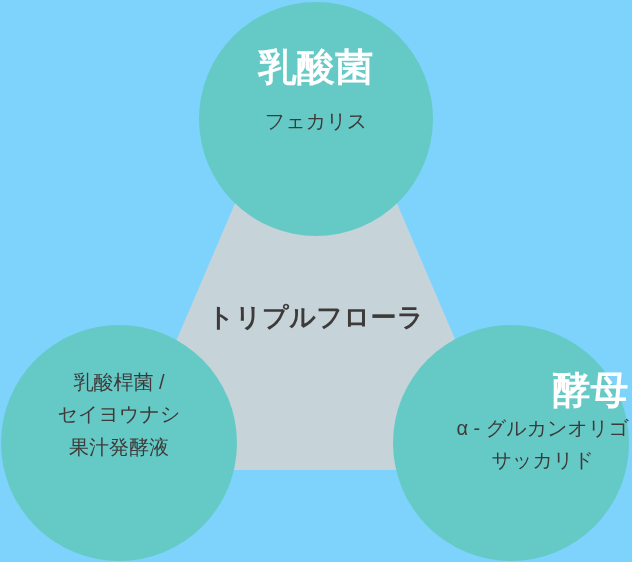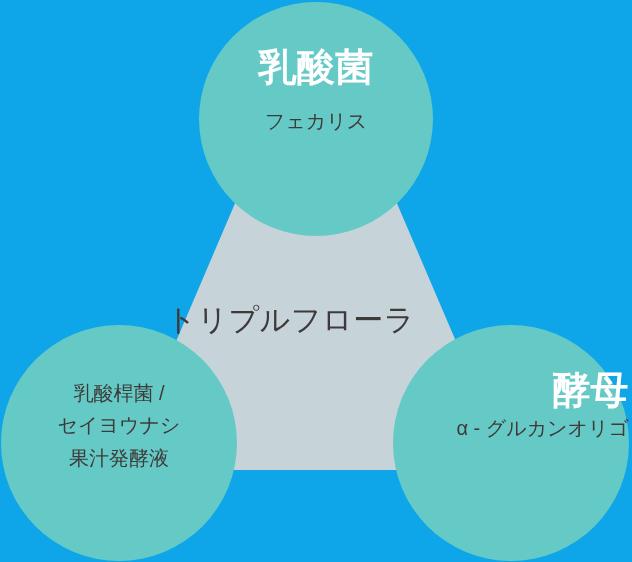--- a/index.html
+++ b/index.html
@@ -5,21 +5,21 @@
   html, body {
     margin: 0;
     padding: 0;
     background: #ffffff;
     font-family: "Liberation Sans", "DejaVu Sans", sans-serif;
   }
   .stage {
     position: relative;
     width: 632px;
     height: 562px;
-    background: #0ea5e9;
+    background: #7dd3fc;
     overflow: hidden;
   }
   .triangle-svg {
     position: absolute;
     left: 0;
     top: 0;
     z-index: 1;
   }
   .circle {
     position: absolute;
@@ -45,30 +45,31 @@
   }
   .circle-sub {
     font-size: 20px;
     font-weight: 500;
     color: var(--body-text, #3e3a39);
     line-height: 1.62;
     letter-spacing: 0px;
     white-space: nowrap;
   }
   .circle-top   .circle-sub { margin-top: 16px; }
-  .circle-left  .circle-sub { margin-top: 11px; }
+  .circle-left  .circle-sub { }
   .circle-right .circle-sub { }
   .center-label {
     position: absolute;
     left: 166px;
     top: 299px;
     width: 300px;
     z-index: 3;
-    font-size: 30px;
-    font-weight: 400;
+    text-align: center;
+    font-size: 26px;
+    font-weight: 700;
     color: var(--body-text, #3e3a39);
     line-height: 1.42;
     letter-spacing: 0.5px;
   }
 </style>
 </head>
 <body style="background: rgb(255, 255, 255);">
 
 <div class="stage">
 
@@ -88,20 +89,21 @@
       <div>乳酸桿菌 /</div>
       <div>セイヨウナシ</div>
       <div>果汁発酵液</div>
     </div>
   </div>
 
   <div class="circle circle-right">
     <div class="circle-title">酵母</div>
     <div class="circle-sub">
       <div>α - グルカンオリゴ</div>
+      <div>サッカリド</div>
     </div>
   </div>
 
   <div class="center-label">
     <div>トリプルフローラ</div>
   </div>
 
 </div>
 
 </body></html>

